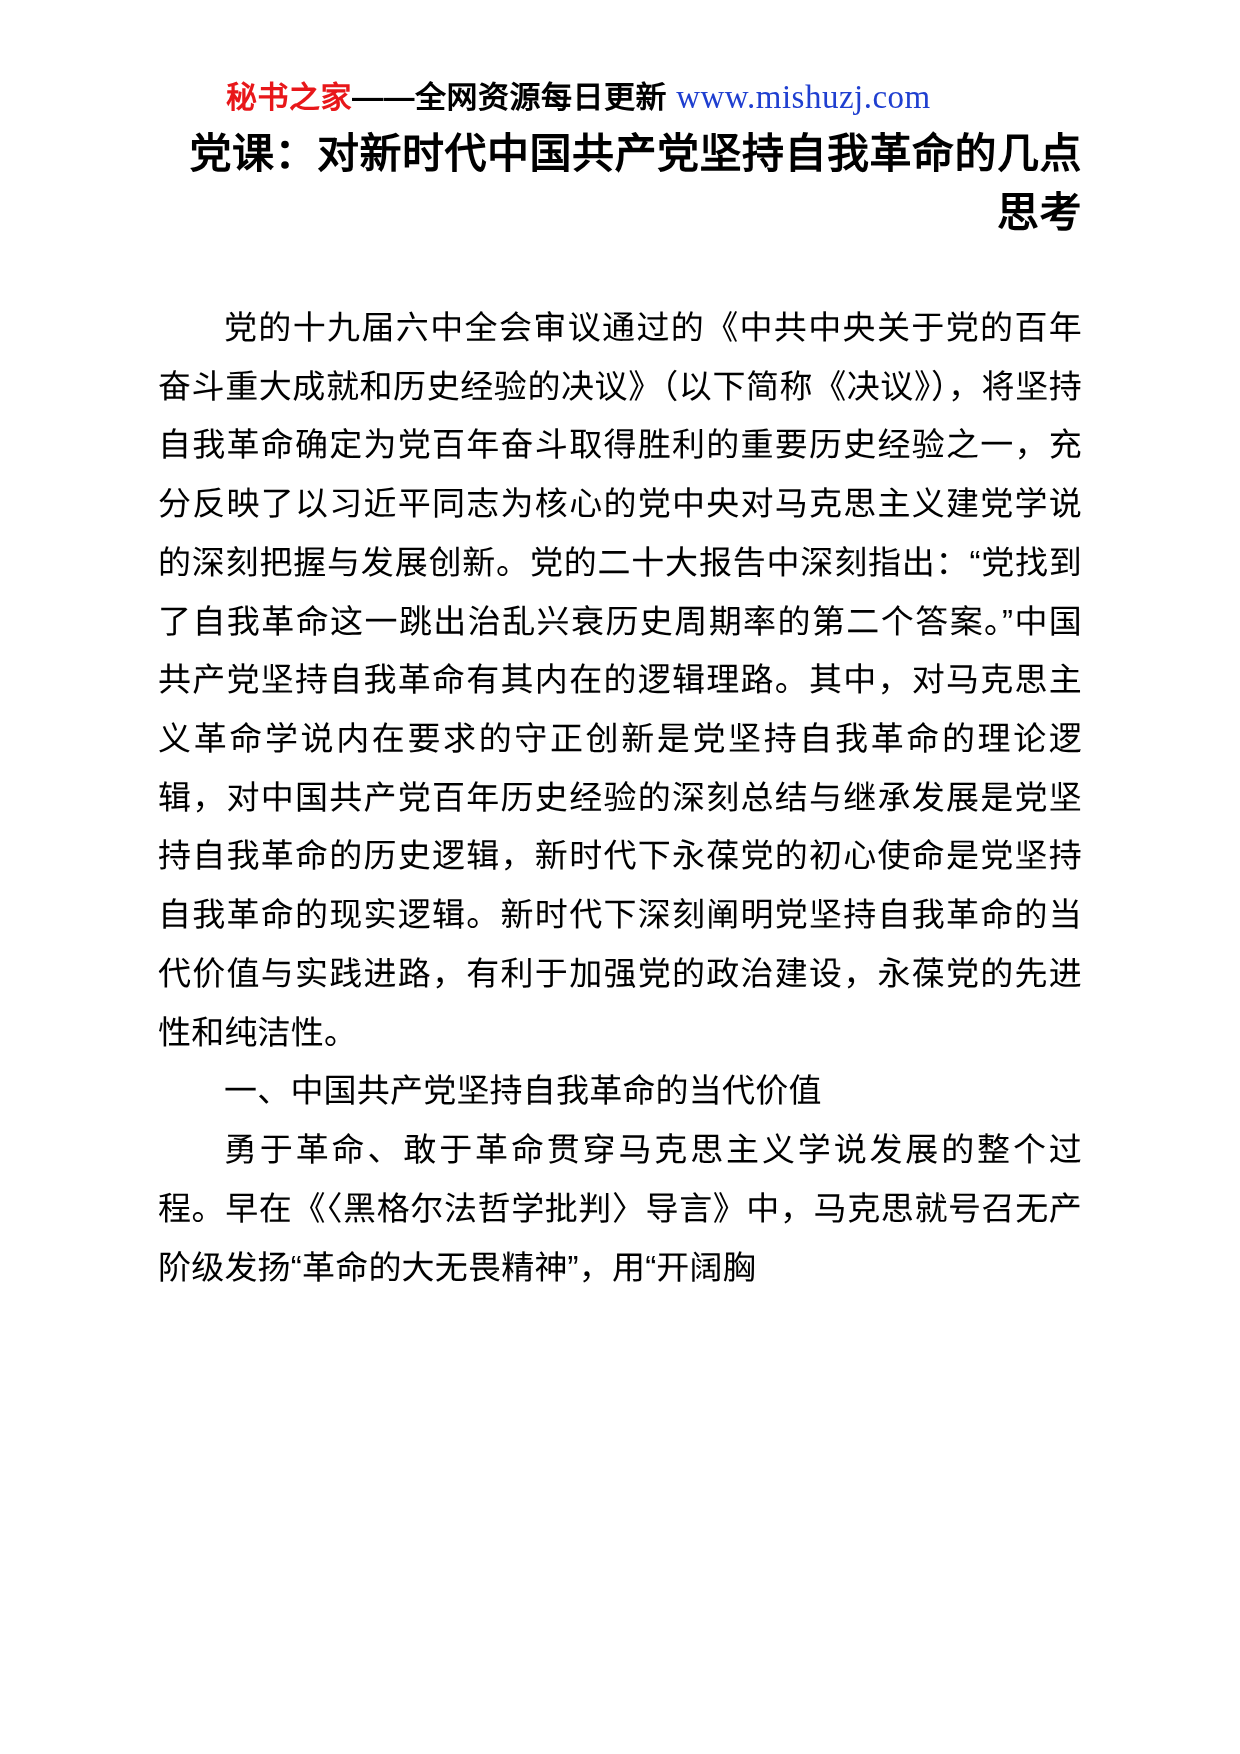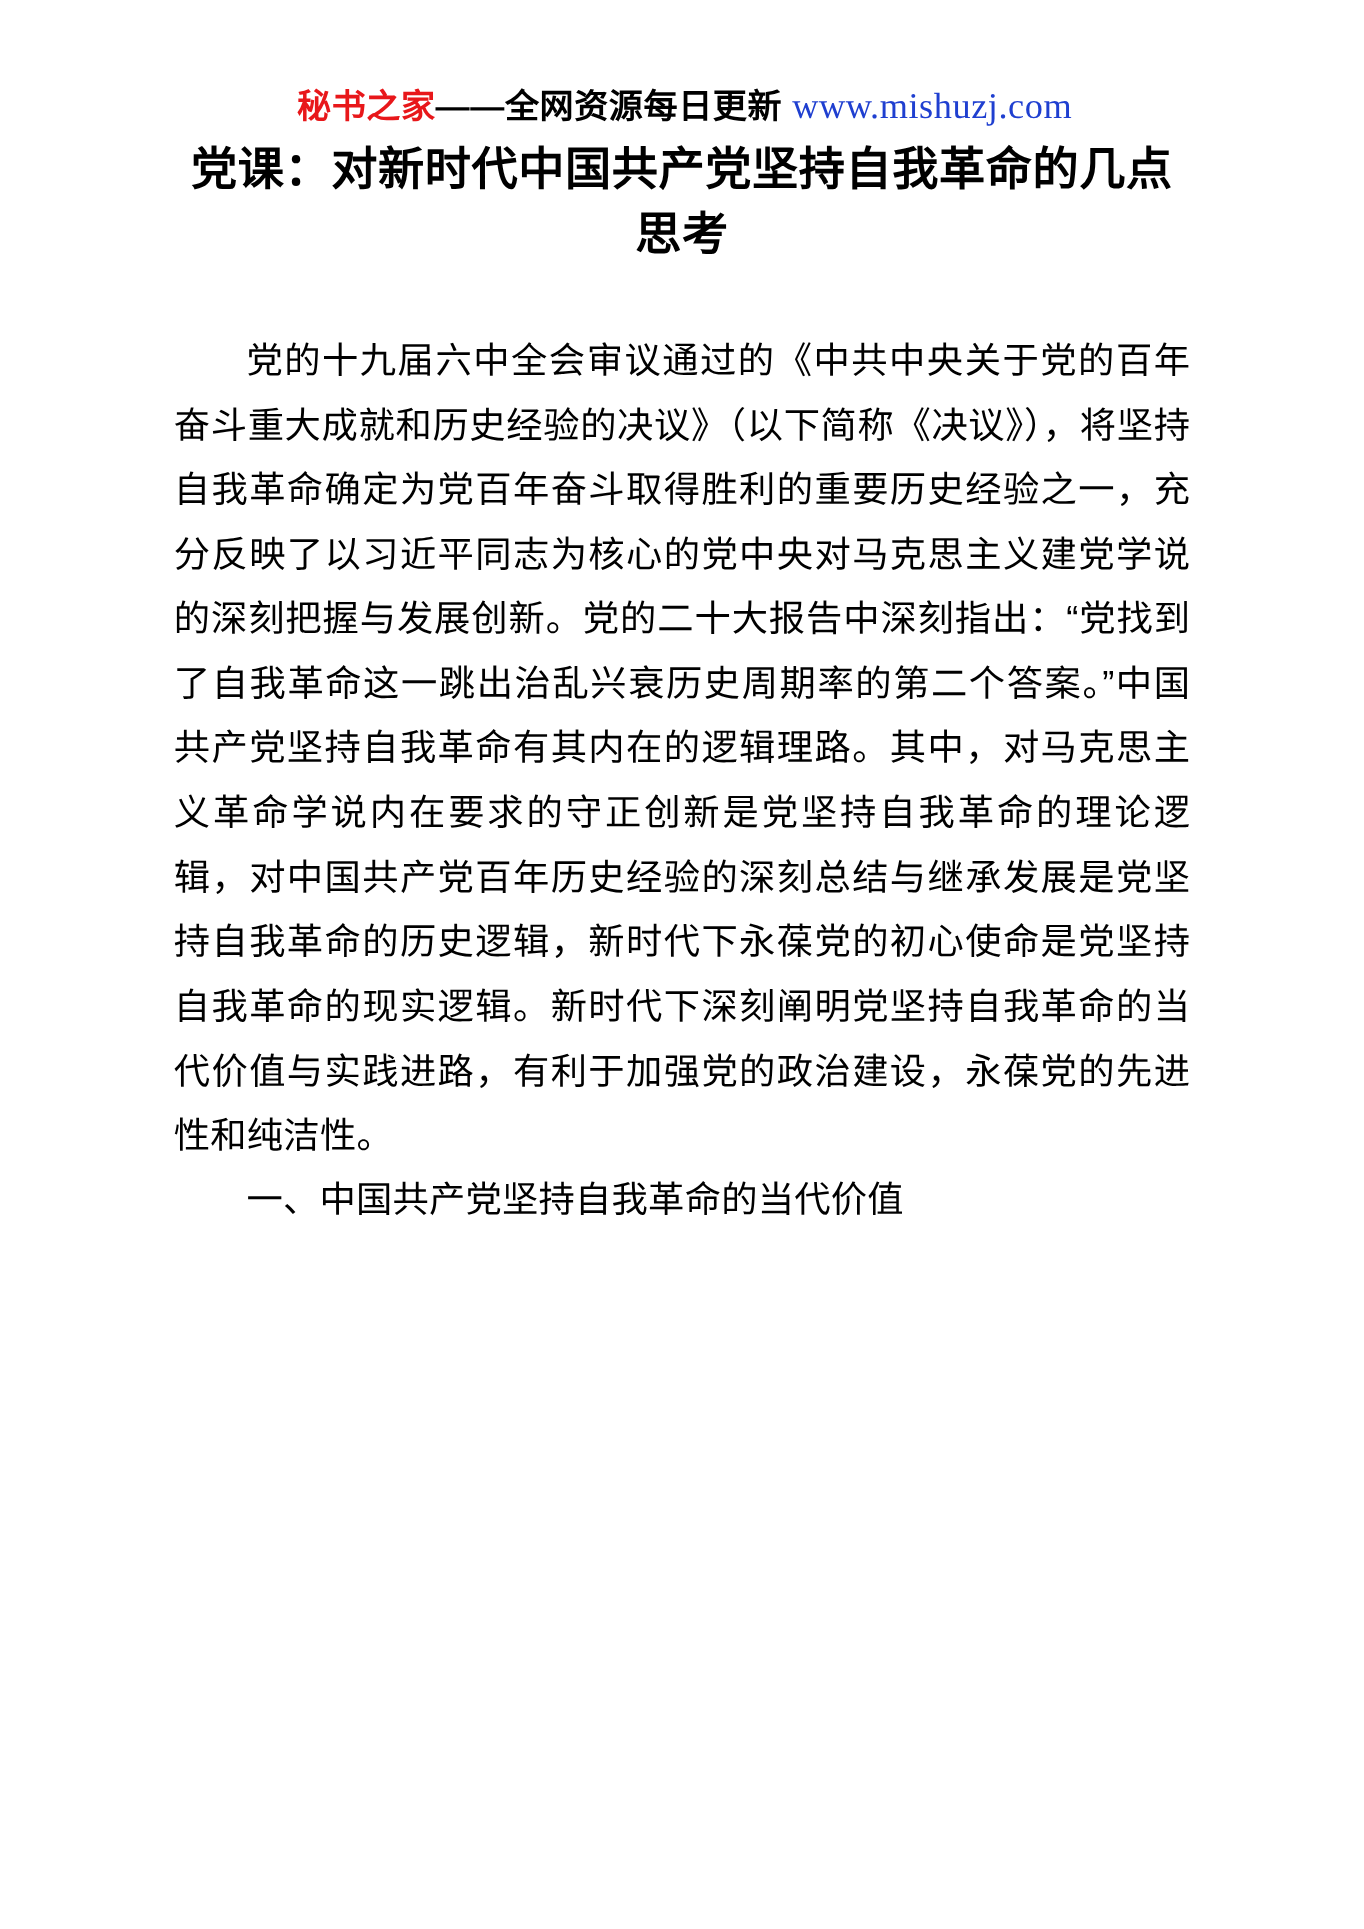--- a/index.html
+++ b/index.html
@@ -18,21 +18,21 @@
     position: relative;
     width: 1240px;
     height: 1754px;
     box-sizing: border-box;
     padding: 78px 158px 0 158px;
   }
   .watermark {
     font-size: 31px;
     line-height: 1.2;
     white-space: nowrap;
-    margin: 0 0 6px 112px;
+    margin: 0 0 6px 68px;
     letter-spacing: 0.5px;
   }
   .wm-brand {
     color: #e8171a;
     font-weight: 700;
   }
   .wm-dash {
     color: #000000;
     font-weight: 700;
   }
@@ -43,21 +43,21 @@
   .wm-url {
     color: #1f3fd0;
     font-weight: 400;
     font-family: "Liberation Serif", serif;
     font-size: 33px;
   }
   h1.doc-title {
     font-size: 42px;
     font-weight: 700;
     line-height: 1.42;
-    text-align: center;
+    text-align: right;
     margin: 4px 0 0 0;
     letter-spacing: 0.5px;
   }
   .body-block {
     margin-top: 56px;
   }
   p.para {
     font-size: 33px;
     line-height: 1.78;
     margin: 0;
@@ -76,15 +76,16 @@
 
   <div class="watermark">
     <span class="wm-brand">秘书之家</span><span class="wm-dash">——</span><span class="wm-text">全网资源每日更新</span> <span class="wm-url">www.mishuzj.com</span>
   </div>
 
   <h1 class="doc-title">党课：对新时代中国共产党坚持自我革命的几点思考</h1>
 
   <div class="body-block">
     <p class="para indent">党的十九届六中全会审议通过的《中共中央关于党的百年奋斗重大成就和历史经验的决议》（以下简称《决议》），将坚持自我革命确定为党百年奋斗取得胜利的重要历史经验之一，充分反映了以习近平同志为核心的党中央对马克思主义建党学说的深刻把握与发展创新。党的二十大报告中深刻指出：“党找到了自我革命这一跳出治乱兴衰历史周期率的第二个答案。”中国共产党坚持自我革命有其内在的逻辑理路。其中，对马克思主义革命学说内在要求的守正创新是党坚持自我革命的理论逻辑，对中国共产党百年历史经验的深刻总结与继承发展是党坚持自我革命的历史逻辑，新时代下永葆党的初心使命是党坚持自我革命的现实逻辑。新时代下深刻阐明党坚持自我革命的当代价值与实践进路，有利于加强党的政治建设，永葆党的先进性和纯洁性。</p>
     <p class="para indent">一、中国共产党坚持自我革命的当代价值</p>
+    <p class="para indent">勇于革命、敢于革命贯穿马克思主义学说发展的整个过程。早在《〈黑格尔法哲学批判〉导言》中，马克思就号召无产阶级发扬“革命的大无畏精神”，用“开阔胸</p>
   </div>
 
 </div>
 
 </body></html>

